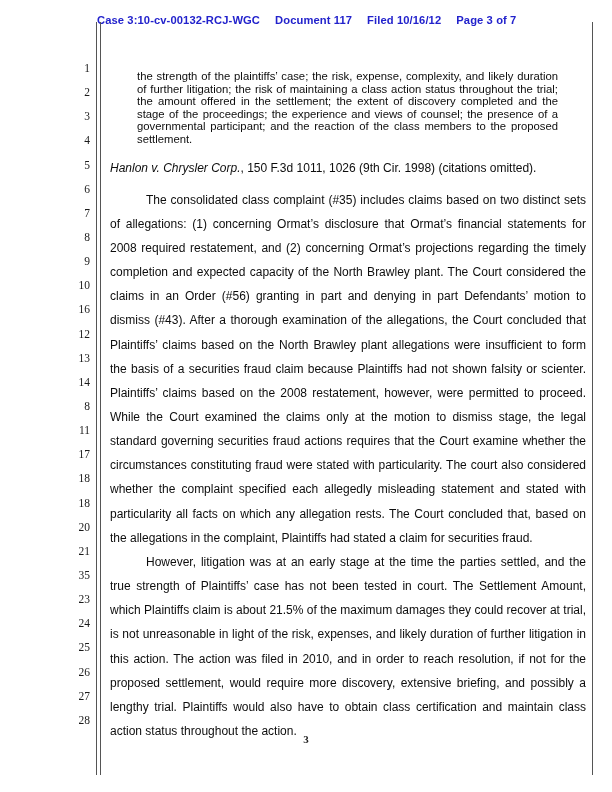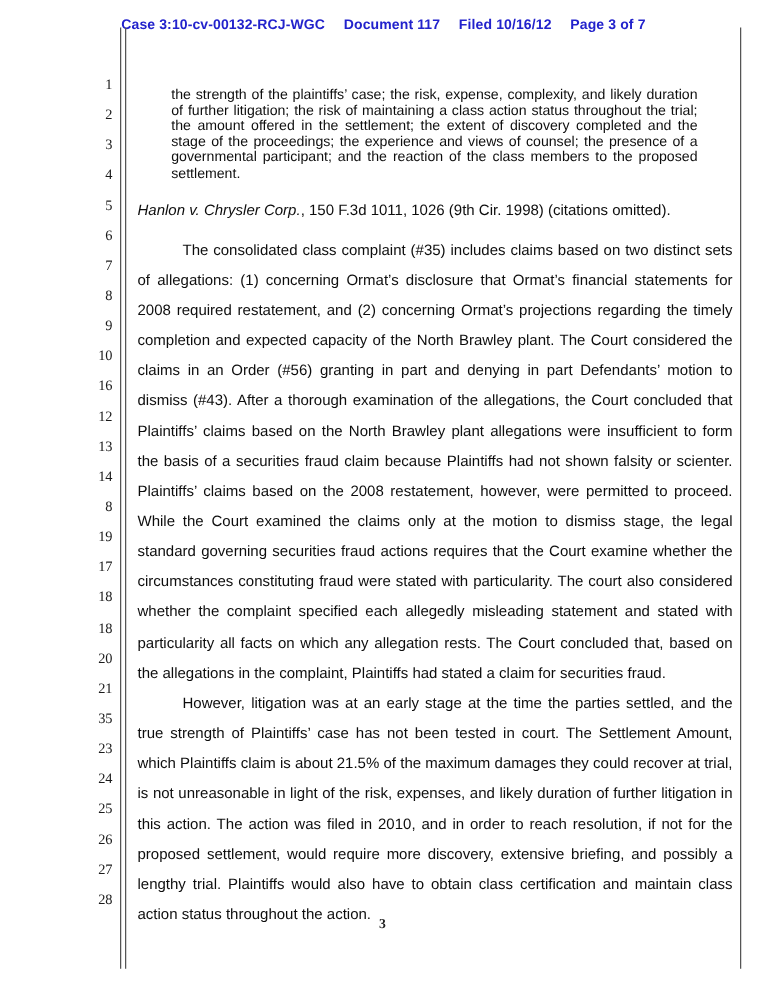--- a/index.html
+++ b/index.html
@@ -146,21 +146,21 @@
   <span class="ln">6</span>
   <span class="ln">7</span>
   <span class="ln">8</span>
   <span class="ln">9</span>
   <span class="ln">10</span>
   <span class="ln">16</span>
   <span class="ln">12</span>
   <span class="ln">13</span>
   <span class="ln">14</span>
   <span class="ln">8</span>
-  <span class="ln">19</span>
+  <span class="ln">11</span>
   <span class="ln">17</span>
   <span class="ln">18</span>
   <span class="ln">18</span>
   <span class="ln">20</span>
   <span class="ln">21</span>
   <span class="ln">35</span>
   <span class="ln">23</span>
   <span class="ln">24</span>
   <span class="ln">25</span>
   <span class="ln">26</span>

